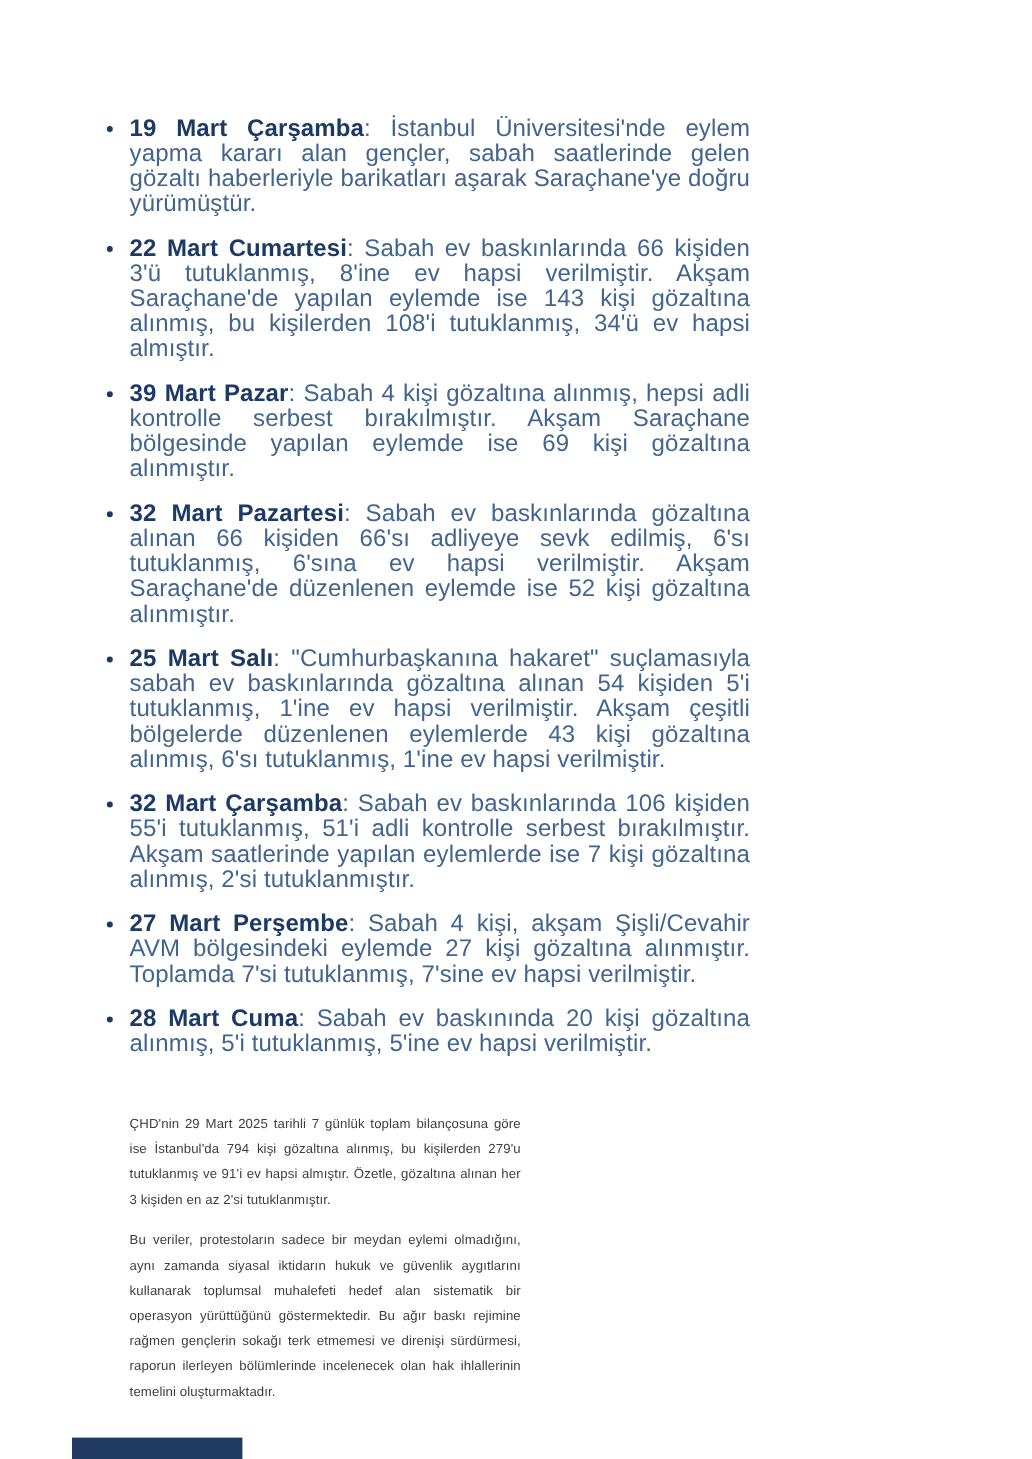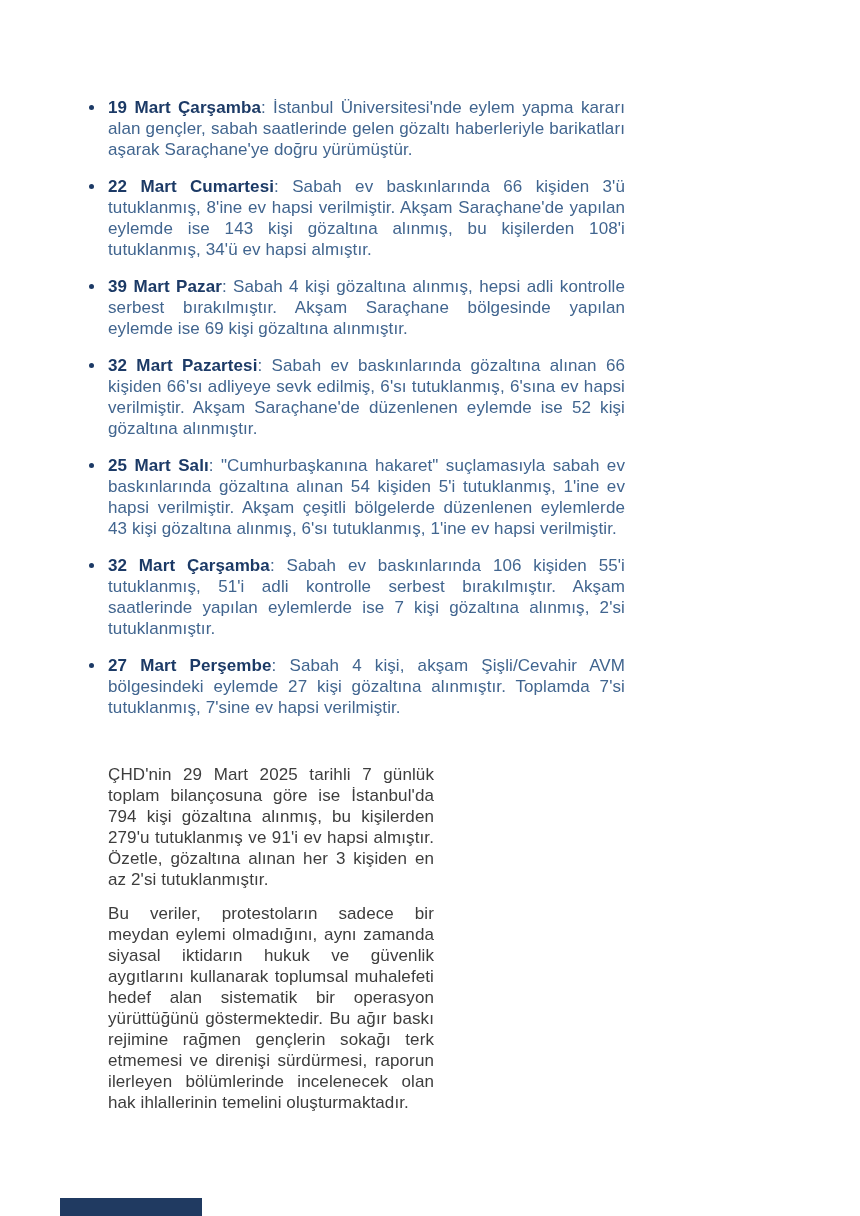--- a/index.html
+++ b/index.html
@@ -21,21 +21,21 @@
     width: 517px;
   }
   ul.timeline {
     list-style: none;
     margin: 0;
     padding: 0;
   }
   ul.timeline li {
     position: relative;
     margin: 0 0 16px 0;
-    font-size: 17px;
+    font-size: 20px;
     line-height: 21px;
     text-align: justify;
     color: #41658f;
     letter-spacing: 0.1px;
   }
   ul.timeline li .dot {
     position: absolute;
     left: -19px;
     top: 8px;
     width: 5px;
@@ -46,21 +46,21 @@
   ul.timeline li .date {
     font-weight: bold;
     color: #1c3a66;
   }
   .closing {
     margin-top: 46px;
     width: 326px;
   }
   .closing p {
     margin: 0 0 13px 0;
-    font-size: 17px;
+    font-size: 11px;
     line-height: 21px;
     text-align: justify;
     color: #3d3d3d;
     letter-spacing: 0.1px;
   }
   .footer-bar {
     position: absolute;
     left: 60px;
     top: 1198px;
     width: 142px;
@@ -95,20 +95,24 @@
       <span class="date">25 Mart Salı</span><span class="body">: "Cumhurbaşkanına hakaret" suçlamasıyla sabah ev baskınlarında gözaltına alınan 54 kişiden 5'i tutuklanmış, 1'ine ev hapsi verilmiştir. Akşam çeşitli bölgelerde düzenlenen eylemlerde 43 kişi gözaltına alınmış, 6'sı tutuklanmış, 1'ine ev hapsi verilmiştir.</span>
     </li>
     <li>
       <span class="dot"></span>
       <span class="date">32 Mart Çarşamba</span><span class="body">: Sabah ev baskınlarında 106 kişiden 55'i tutuklanmış, 51'i adli kontrolle serbest bırakılmıştır. Akşam saatlerinde yapılan eylemlerde ise 7 kişi gözaltına alınmış, 2'si tutuklanmıştır.</span>
     </li>
     <li>
       <span class="dot"></span>
       <span class="date">27 Mart Perşembe</span><span class="body">: Sabah 4 kişi, akşam Şişli/Cevahir AVM bölgesindeki eylemde 27 kişi gözaltına alınmıştır. Toplamda 7'si tutuklanmış, 7'sine ev hapsi verilmiştir.</span>
     </li>
+    <li>
+      <span class="dot"></span>
+      <span class="date">28 Mart Cuma</span><span class="body">: Sabah ev baskınında 20 kişi gözaltına alınmış, 5'i tutuklanmış, 5'ine ev hapsi verilmiştir.</span>
+    </li>
   </ul>
 
   <div class="closing">
     <p>ÇHD'nin 29 Mart 2025 tarihli 7 günlük toplam bilançosuna göre ise İstanbul'da 794 kişi gözaltına alınmış, bu kişilerden 279'u tutuklanmış ve 91'i ev hapsi almıştır. Özetle, gözaltına alınan her 3 kişiden en az 2'si tutuklanmıştır.</p>
     <p>Bu veriler, protestoların sadece bir meydan eylemi olmadığını, aynı zamanda siyasal iktidarın hukuk ve güvenlik aygıtlarını kullanarak toplumsal muhalefeti hedef alan sistematik bir operasyon yürüttüğünü göstermektedir. Bu ağır baskı rejimine rağmen gençlerin sokağı terk etmemesi ve direnişi sürdürmesi, raporun ilerleyen bölümlerinde incelenecek olan hak ihlallerinin temelini oluşturmaktadır.</p>
   </div>
 
 </div>
 
 <div class="footer-bar"></div>

